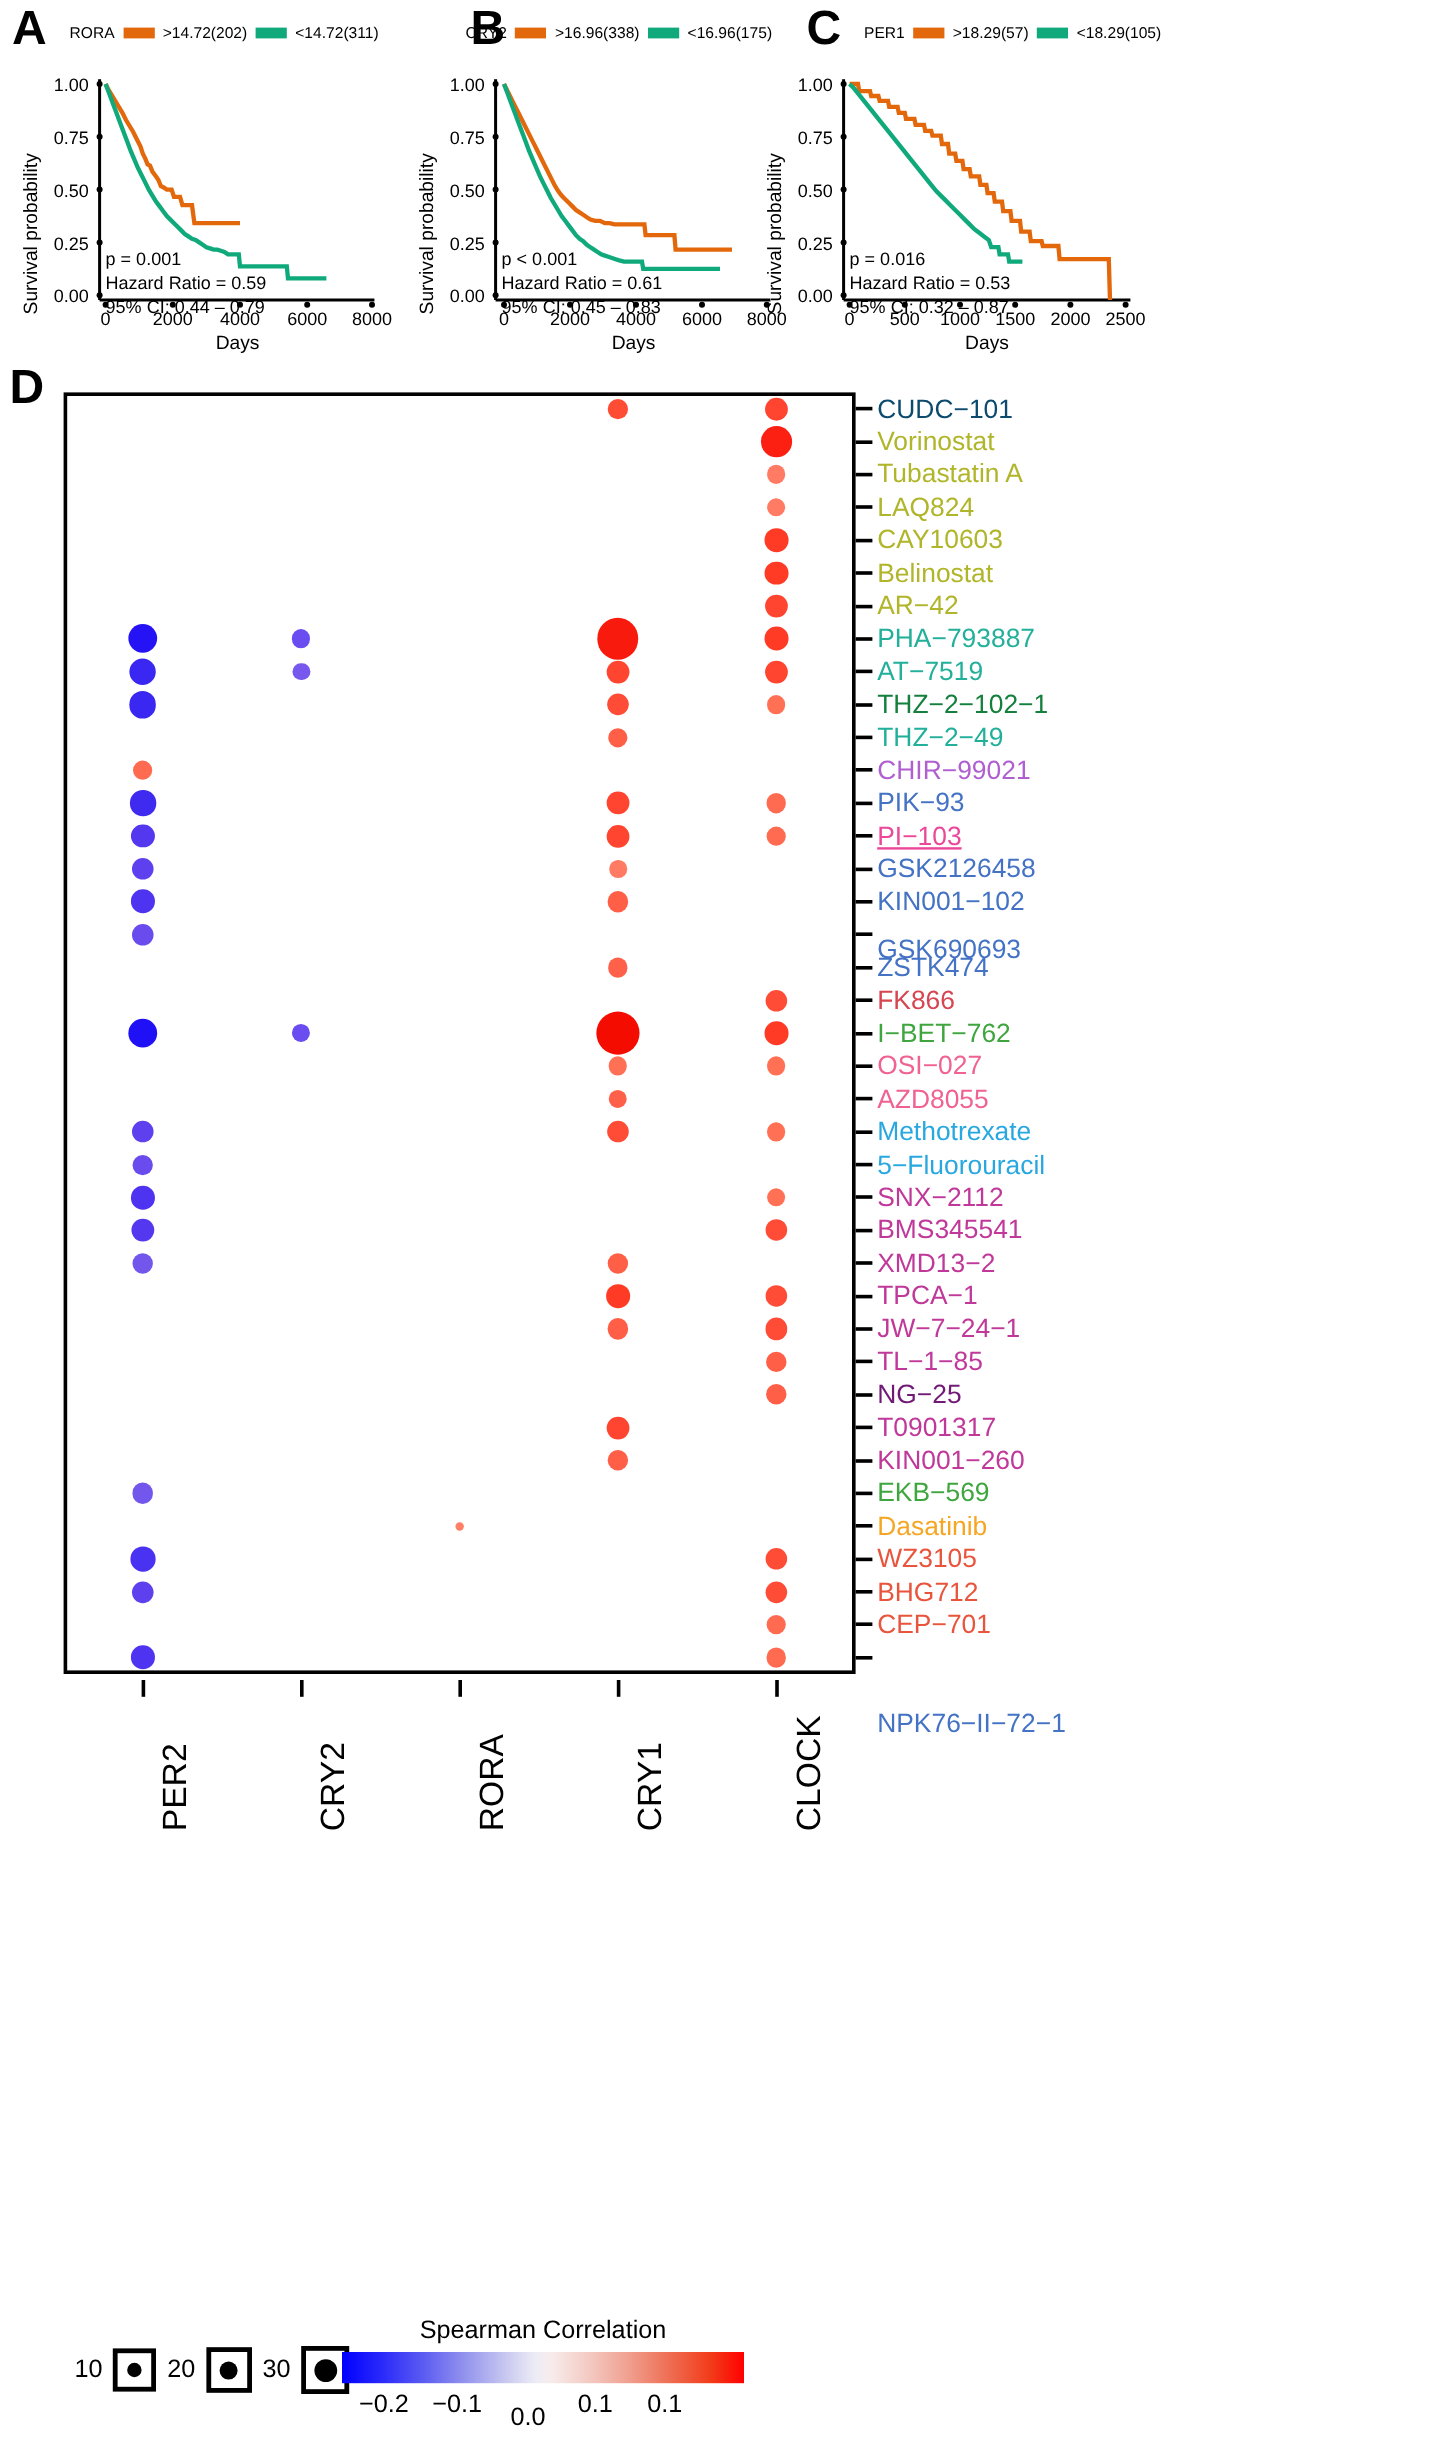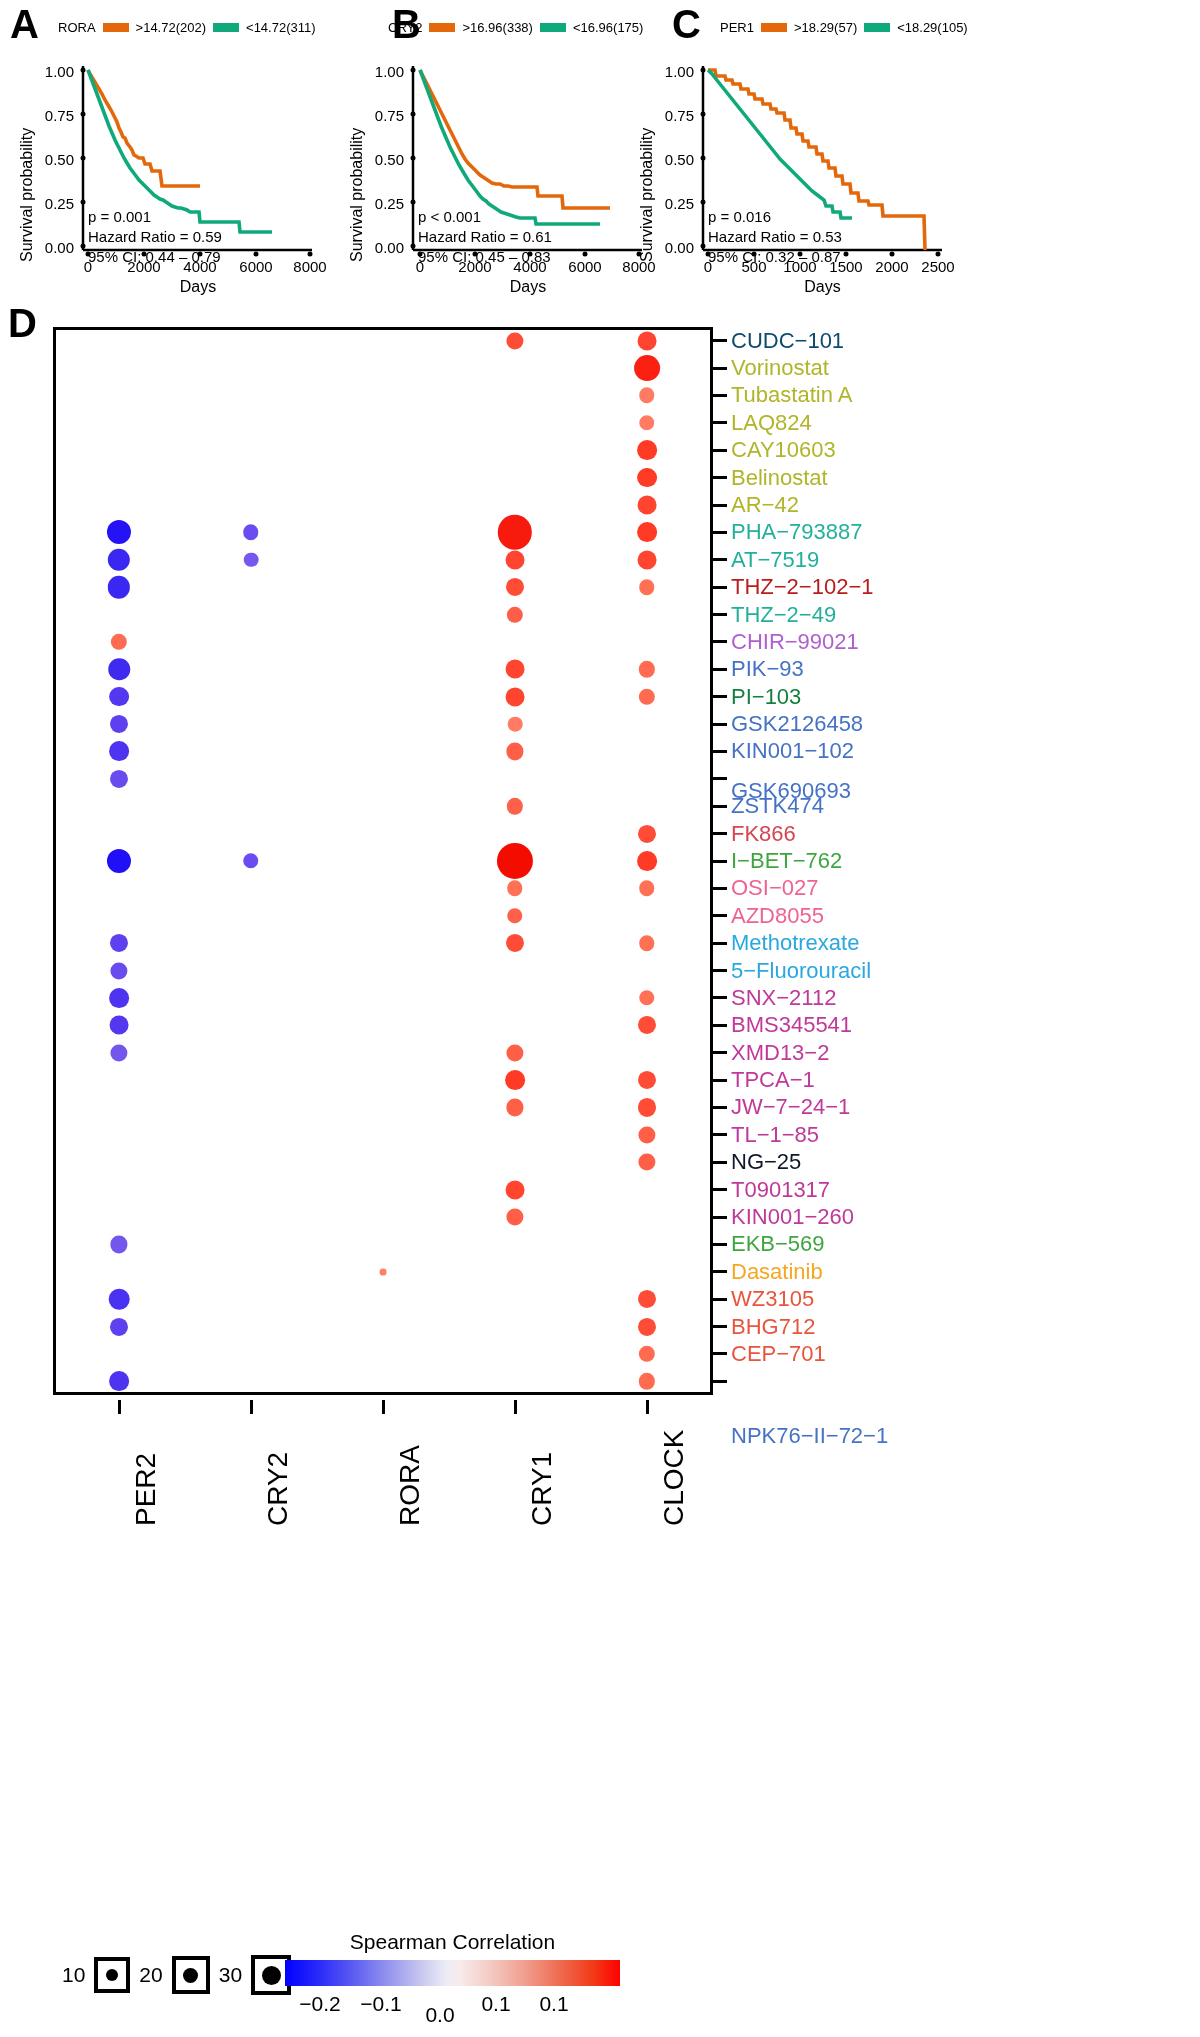--- a/index.html
+++ b/index.html
@@ -276,29 +276,29 @@
     <div class="drug-label" style="color: rgb(176, 181, 42); left: 18px; top: 112.231px;">CAY10603</div>
     <div class="ytick-d" style="left: 0px; top: 149.115px;"></div>
     <div class="drug-label" style="color: rgb(176, 181, 42); left: 18px; top: 139.615px;">Belinostat</div>
     <div class="ytick-d" style="left: 0px; top: 176.5px;"></div>
     <div class="drug-label" style="color: rgb(176, 181, 42); left: 18px; top: 167px;">AR−42</div>
     <div class="ytick-d" style="left: 0px; top: 203.885px;"></div>
     <div class="drug-label" style="color: rgb(34, 176, 155); left: 18px; top: 194.385px;">PHA−793887</div>
     <div class="ytick-d" style="left: 0px; top: 231.269px;"></div>
     <div class="drug-label" style="color: rgb(34, 176, 155); left: 18px; top: 221.769px;">AT−7519</div>
     <div class="ytick-d" style="left: 0px; top: 258.654px;"></div>
-    <div class="drug-label" style="color: #b91c1c; left: 18px; top: 249.154px;">THZ−2−102−1</div>
+    <div class="drug-label" style="color: #15803d; left: 18px; top: 249.154px;">THZ−2−102−1</div>
     <div class="ytick-d" style="left: 0px; top: 286.038px;"></div>
     <div class="drug-label" style="color: rgb(34, 176, 155); left: 18px; top: 276.538px;">THZ−2−49</div>
     <div class="ytick-d" style="left: 0px; top: 313.423px;"></div>
     <div class="drug-label" style="color: rgb(176, 95, 208); left: 18px; top: 303.923px;">CHIR−99021</div>
     <div class="ytick-d" style="left: 0px; top: 340.808px;"></div>
     <div class="drug-label" style="color: rgb(68, 114, 196); left: 18px; top: 331.308px;">PIK−93</div>
     <div class="ytick-d" style="left: 0px; top: 368.192px;"></div>
-    <div class="drug-label" style="color: #15803d; left: 18px; top: 358.692px;">PI−103</div>
+    <div class="drug-label" style="color: #ec4899; left: 18px; top: 358.692px; text-decoration: underline;">PI−103</div>
     <div class="ytick-d" style="left: 0px; top: 395.577px;"></div>
     <div class="drug-label" style="color: rgb(68, 114, 196); left: 18px; top: 386.077px;">GSK2126458</div>
     <div class="ytick-d" style="left: 0px; top: 422.962px;"></div>
     <div class="drug-label" style="color: rgb(68, 114, 196); left: 18px; top: 413.462px;">KIN001−102</div>
     <div class="ytick-d" style="left: 0px; top: 450.346px;"></div>
     <div class="drug-label" style="color: rgb(68, 114, 196); left: 18px; top: 440.846px; margin-top: 12px;">GSK690693</div>
     <div class="ytick-d" style="left: 0px; top: 477.731px;"></div>
     <div class="drug-label" style="color: rgb(68, 114, 196); left: 18px; top: 468.231px;">ZSTK474</div>
     <div class="ytick-d" style="left: 0px; top: 505.115px;"></div>
     <div class="drug-label" style="color: rgb(214, 69, 80); left: 18px; top: 495.615px;">FK866</div>
@@ -318,21 +318,21 @@
     <div class="drug-label" style="color: rgb(192, 57, 154); left: 18px; top: 687.308px;">BMS345541</div>
     <div class="ytick-d" style="left: 0px; top: 724.192px;"></div>
     <div class="drug-label" style="color: rgb(192, 57, 154); left: 18px; top: 714.692px;">XMD13−2</div>
     <div class="ytick-d" style="left: 0px; top: 751.577px;"></div>
     <div class="drug-label" style="color: rgb(192, 57, 154); left: 18px; top: 742.077px;">TPCA−1</div>
     <div class="ytick-d" style="left: 0px; top: 778.962px;"></div>
     <div class="drug-label" style="color: rgb(192, 57, 154); left: 18px; top: 769.462px;">JW−7−24−1</div>
     <div class="ytick-d" style="left: 0px; top: 806.346px;"></div>
     <div class="drug-label" style="color: rgb(192, 57, 154); left: 18px; top: 796.846px;">TL−1−85</div>
     <div class="ytick-d" style="left: 0px; top: 833.731px;"></div>
-    <div class="drug-label" style="color: #0f172a; left: 18px; top: 824.231px;">NG−25</div>
+    <div class="drug-label" style="color: #701a75; left: 18px; top: 824.231px;">NG−25</div>
     <div class="ytick-d" style="left: 0px; top: 861.115px;"></div>
     <div class="drug-label" style="color: rgb(192, 57, 154); left: 18px; top: 851.615px;">T0901317</div>
     <div class="ytick-d" style="left: 0px; top: 888.5px;"></div>
     <div class="drug-label" style="color: rgb(192, 57, 154); left: 18px; top: 879px;">KIN001−260</div>
     <div class="ytick-d" style="left: 0px; top: 915.885px;"></div>
     <div class="drug-label" style="color: rgb(63, 166, 63); left: 18px; top: 906.385px;">EKB−569</div>
     <div class="ytick-d" style="left: 0px; top: 943.269px;"></div>
     <div class="drug-label" style="color: rgb(245, 166, 35); left: 18px; top: 933.769px;">Dasatinib</div>
     <div class="ytick-d" style="left: 0px; top: 970.654px;"></div>
     <div class="drug-label" style="color: rgb(232, 85, 60); left: 18px; top: 961.154px;">WZ3105</div>

